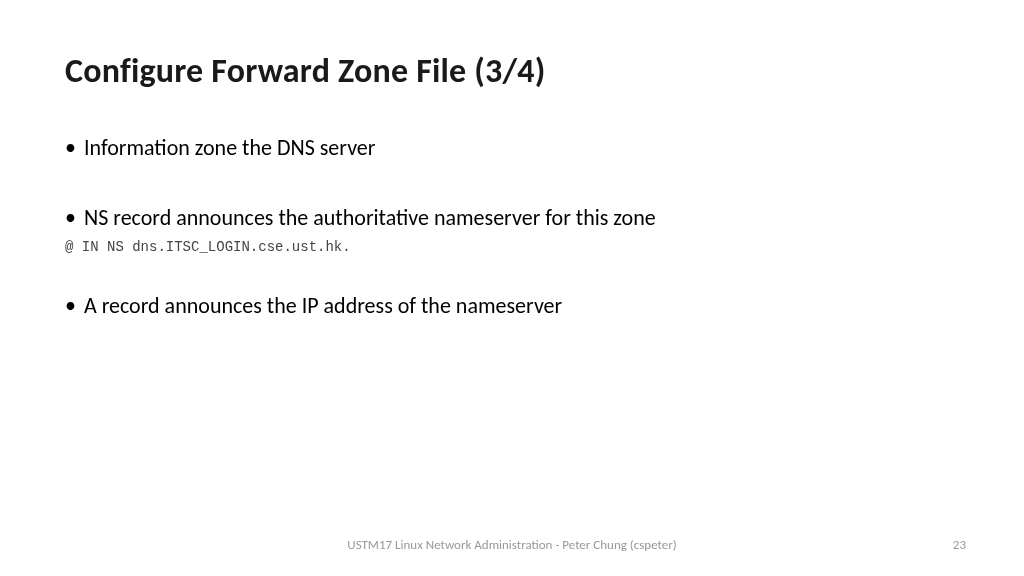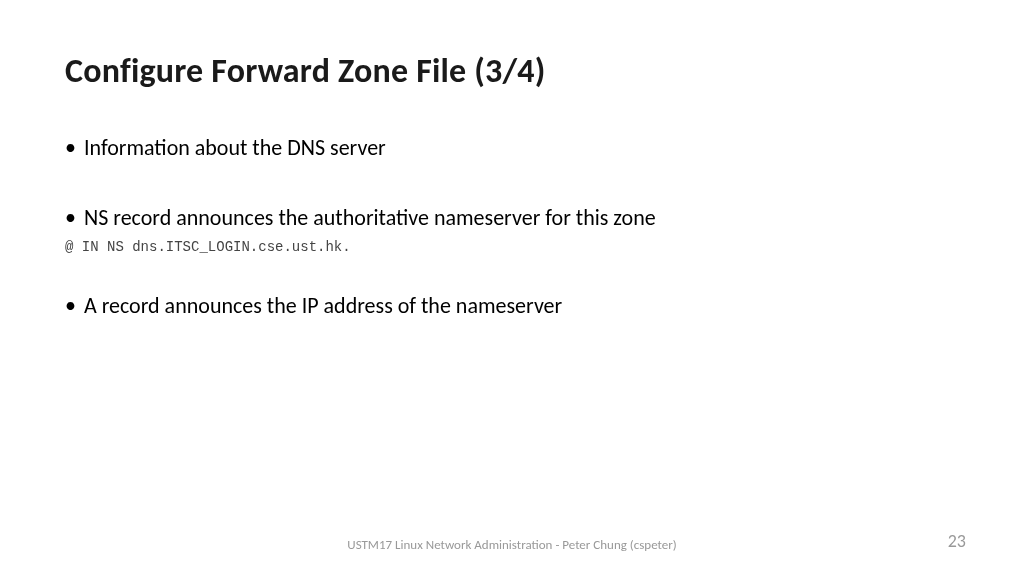--- a/index.html
+++ b/index.html
@@ -62,34 +62,34 @@
       font-size: 13px;
       color: #999999;
     }
     .footer-text {
       text-align: center;
     }
     .page-number {
       position: absolute;
       right: 58px;
       bottom: 0;
-      font-size: 18px;
+      font-size: 13px;
       color: #999999;
     }
   </style>
 </head>
 <body>
 
 <div class="slide">
   <h1 class="title">Configure Forward Zone File (3/4)</h1>
 
   <div class="content">
     <div class="bullet">
       <span class="bullet-marker">•</span>
-      <span class="bullet-text">Information about the DNS server</span>
+      <span class="bullet-text">Information zone the DNS server</span>
     </div>
 
     <div class="section-gap"></div>
 
     <div class="bullet">
       <span class="bullet-marker">•</span>
       <span class="bullet-text">NS record announces the authoritative nameserver for this zone</span>
     </div>
     <div class="code">@ IN NS dns.ITSC_LOGIN.cse.ust.hk.</div>
 

